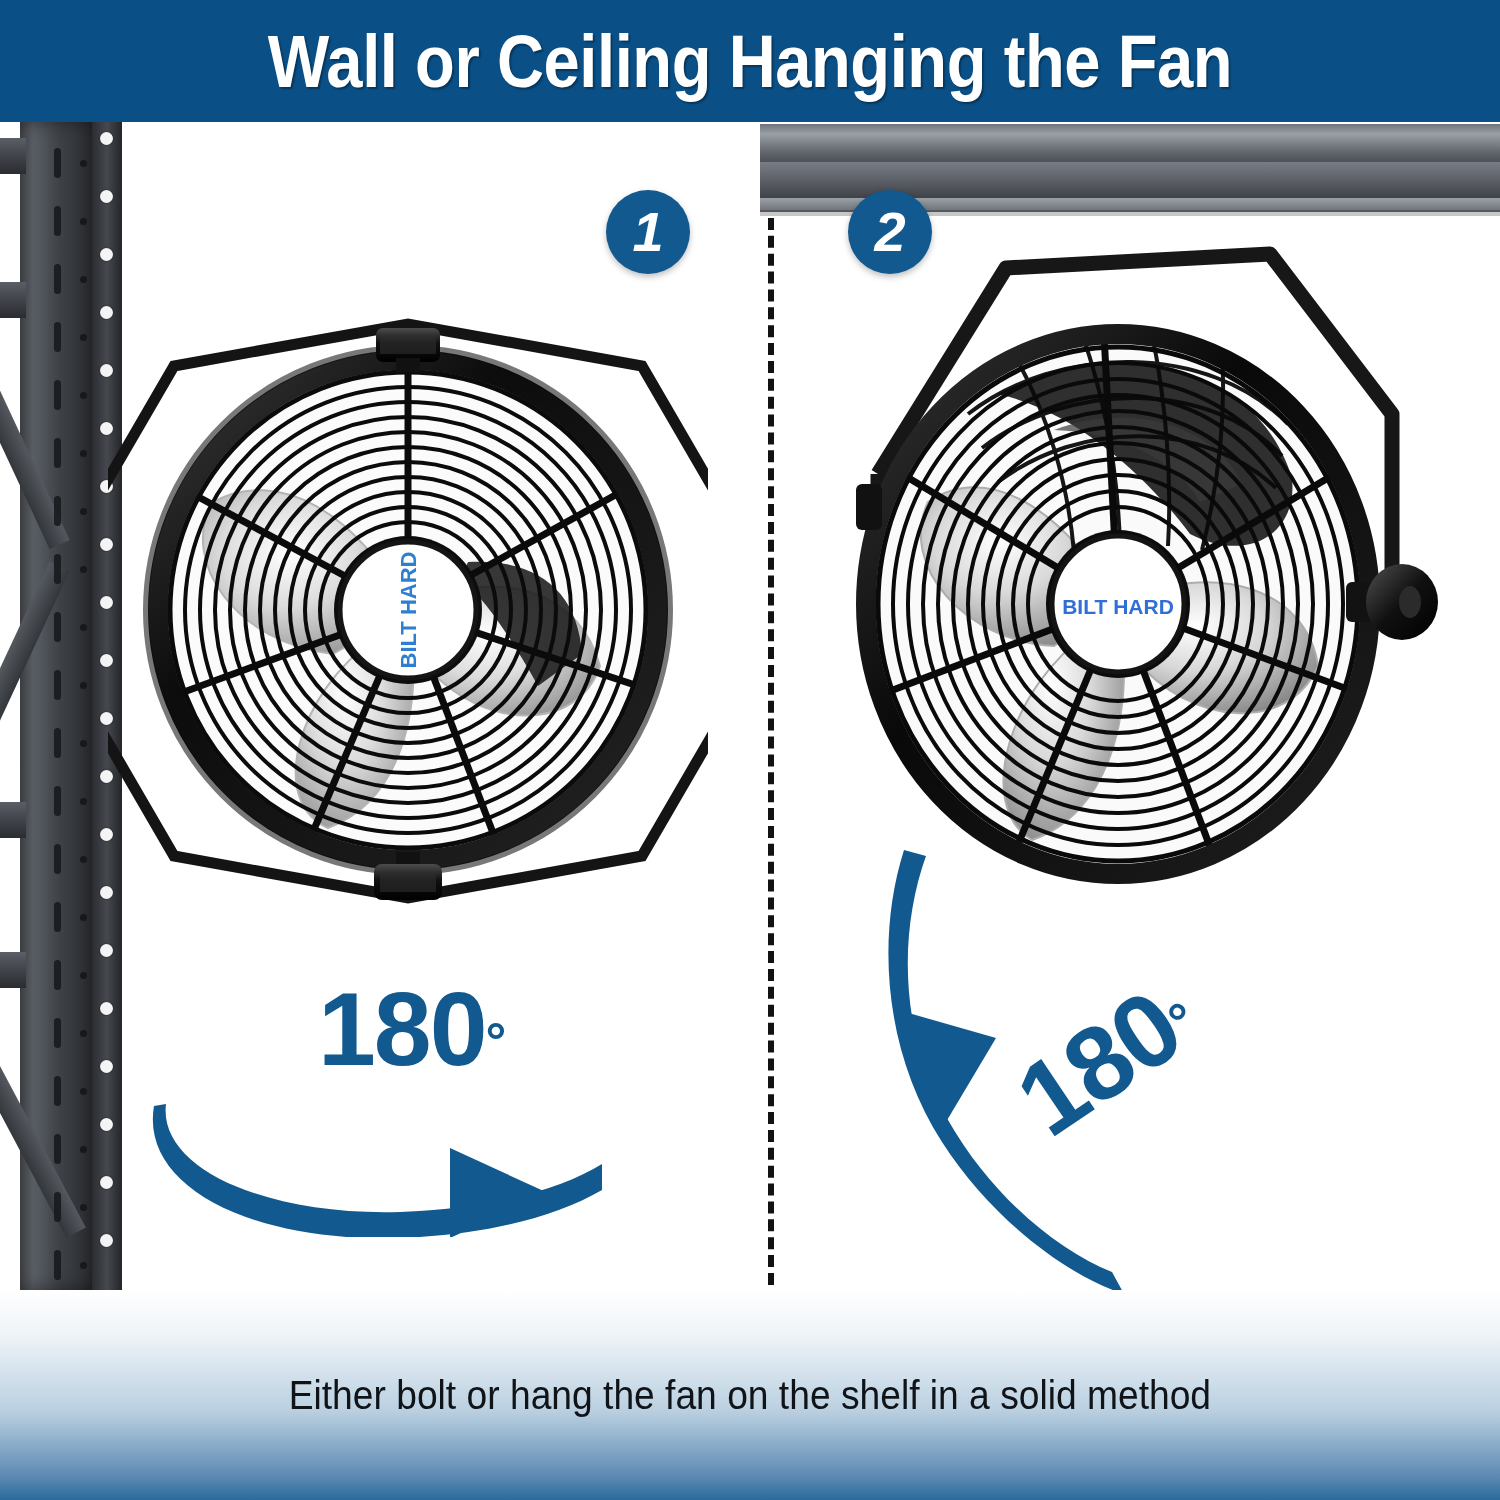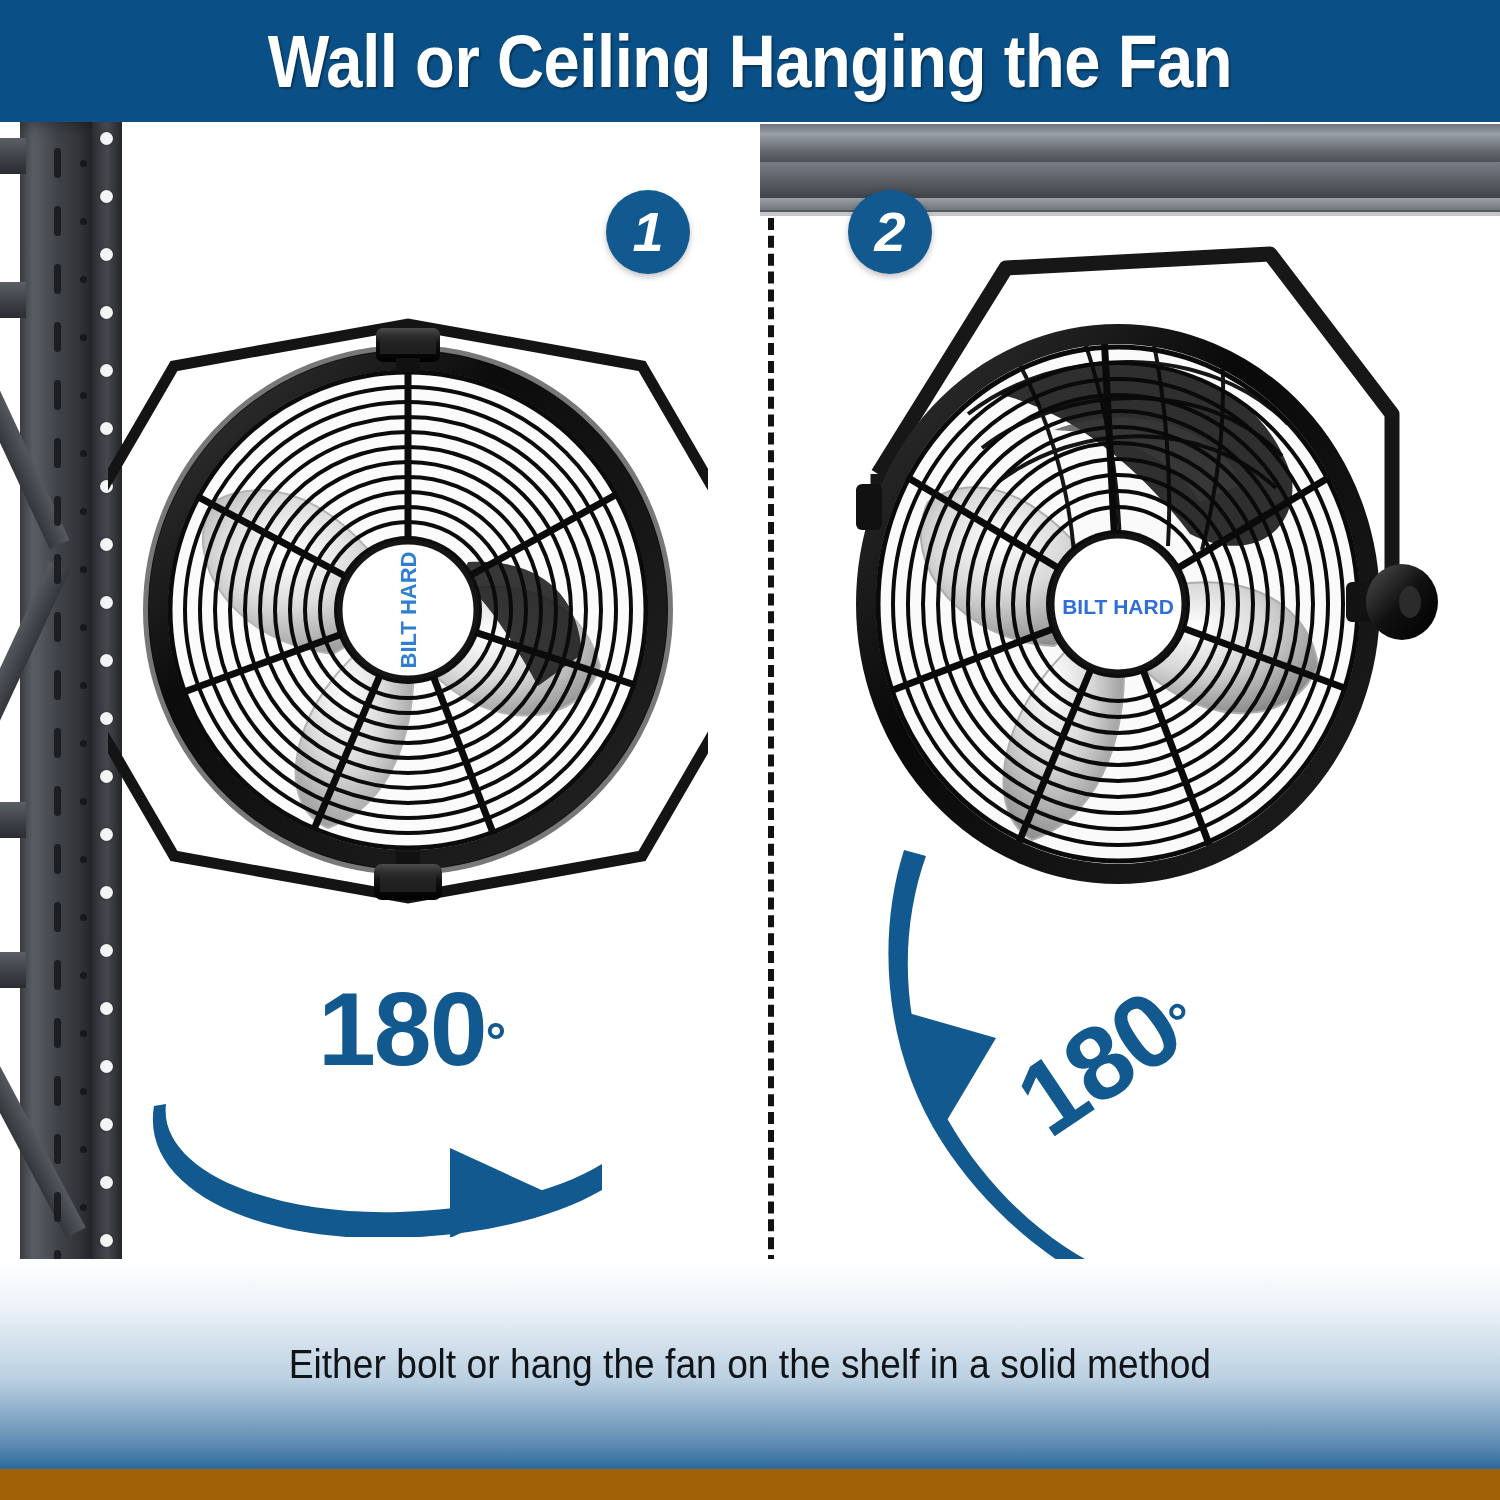--- a/index.html
+++ b/index.html
@@ -1,17 +1,17 @@
 <!DOCTYPE html>
 <html><head>
 <meta charset="utf-8">
 <style>
   html,body{margin:0;padding:0;background:#fff;}
   body{width:1500px;height:1500px;font-family:"Liberation Sans",sans-serif;overflow:hidden;}
-  .page{position:relative;width:1500px;height:1500px;background:#a16207;overflow:hidden;}
+  .page{position:relative;width:1500px;height:1500px;background:#7dd3fc;overflow:hidden;}
 
   
   .header{position:absolute;left:0;top:0;width:1500px;height:122px;background:#0a5087;
           display:flex;align-items:center;justify-content:center;overflow:hidden;}
   .header-title{color:#ffffff;font-size:74px;font-weight:bold;letter-spacing:-0.5px;
                 white-space:nowrap;transform:scaleX(0.88);transform-origin:center;
                 text-shadow:2px 2px 2px rgba(0,0,0,0.35);font-family:"Liberation Sans",sans-serif;}
 
   
   .stage{position:absolute;left:0;top:122px;width:1500px;height:1168px;background:#ffffff;overflow:hidden;}
@@ -65,21 +65,21 @@
   .ann{position:absolute;color:#11598e;font-weight:bold;font-family:"Liberation Sans",sans-serif;}
   .ann-num{font-size:104px;line-height:1;letter-spacing:-2px;}
   .ann-deg{font-size:52px;vertical-align:super;line-height:1;}
   #ann1{left:318px;top:855px;}
   #ann2{left:1000px;top:945px;transform:rotate(-34deg);transform-origin:left top;}
 
   .arrow-left{position:absolute;left:150px;top:930px;}
   .arrow-right{position:absolute;left:880px;top:720px;}
 
   
-  .footer{position:absolute;left:0;top:1259px;width:1500px;height:210px;
+  .footer{position:absolute;left:0;top:1290px;width:1500px;height:210px;
           background:linear-gradient(180deg,#ffffff 0%,#eef3f8 22%,#b9cfe0 58%,#5f8cb3 88%,#2b6a9b 100%);
           display:flex;align-items:center;justify-content:center;}
   .footer-text{color:#101418;font-size:40px;white-space:nowrap;
                transform:scaleX(0.93);font-family:"Liberation Sans",sans-serif;}
 </style>
 </head>
 <body>
 
 <div class="page">
 

